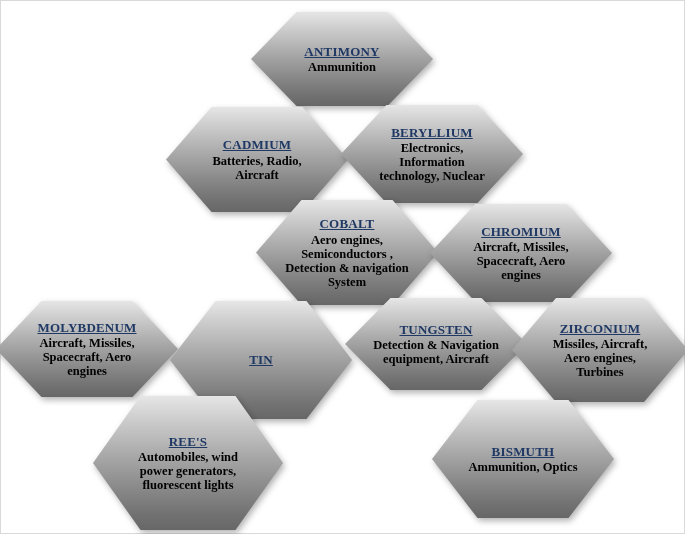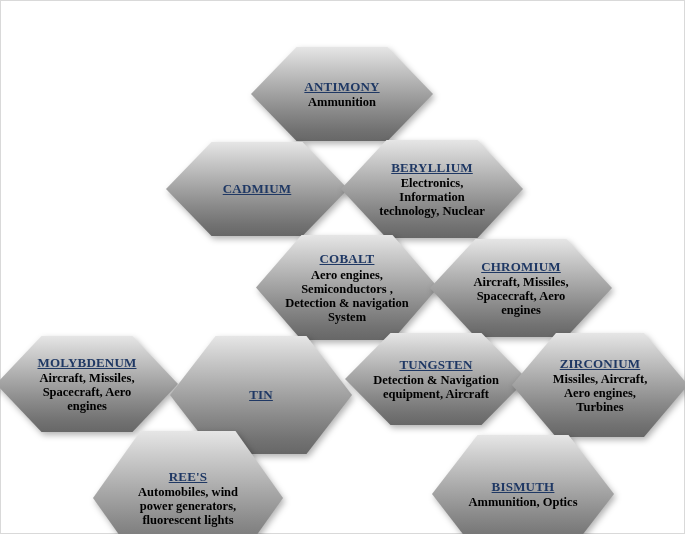--- a/index.html
+++ b/index.html
@@ -8,21 +8,20 @@
     width: 685px;
     height: 534px;
     background: #ffffff;
     overflow: hidden;
     font-family: "Liberation Serif", serif;
     box-shadow: inset 0 0 0 1px #d9d9d9;
   }
   .hexwrap {
     position: absolute;
     filter: drop-shadow(2px 3px 3px rgba(0,0,0,0.30));
-    margin-top: 35px;
   }
   .hex {
     width: 100%;
     height: 100%;
     box-sizing: border-box;
     clip-path: polygon(25% 0%, 75% 0%, 100% 50%, 75% 100%, 25% 100%, 0% 50%);
     background: linear-gradient(180deg,
       #e6e6e6 0%,
       #cfcfcf 16%,
       #a8a8a8 45%,
@@ -58,23 +57,24 @@
 
 <div class="page">
 
   <div class="hexwrap" style="left:251px; top:12px; width:182px; height:94px;">
     <div class="hex">
       <div class="hex-title">ANTIMONY</div>
       <div class="hex-uses">Ammunition</div>
     </div>
   </div>
 
-  <div class="hexwrap" style="left:166px; top:107px; width:182px; height:94px;">
+  <div class="hexwrap" style="left:166px; top:107px; width:182px; height:105px;">
     <div class="hex">
       <div class="hex-title">CADMIUM</div>
+      <div class="hex-uses">Batteries, Radio, Aircraft</div>
     </div>
   </div>
 
   <div class="hexwrap" style="left:341px; top:105px; width:182px; height:98px;">
     <div class="hex">
       <div class="hex-title">BERYLLIUM</div>
       <div class="hex-uses">Electronics, Information technology, Nuclear</div>
     </div>
   </div>
 

